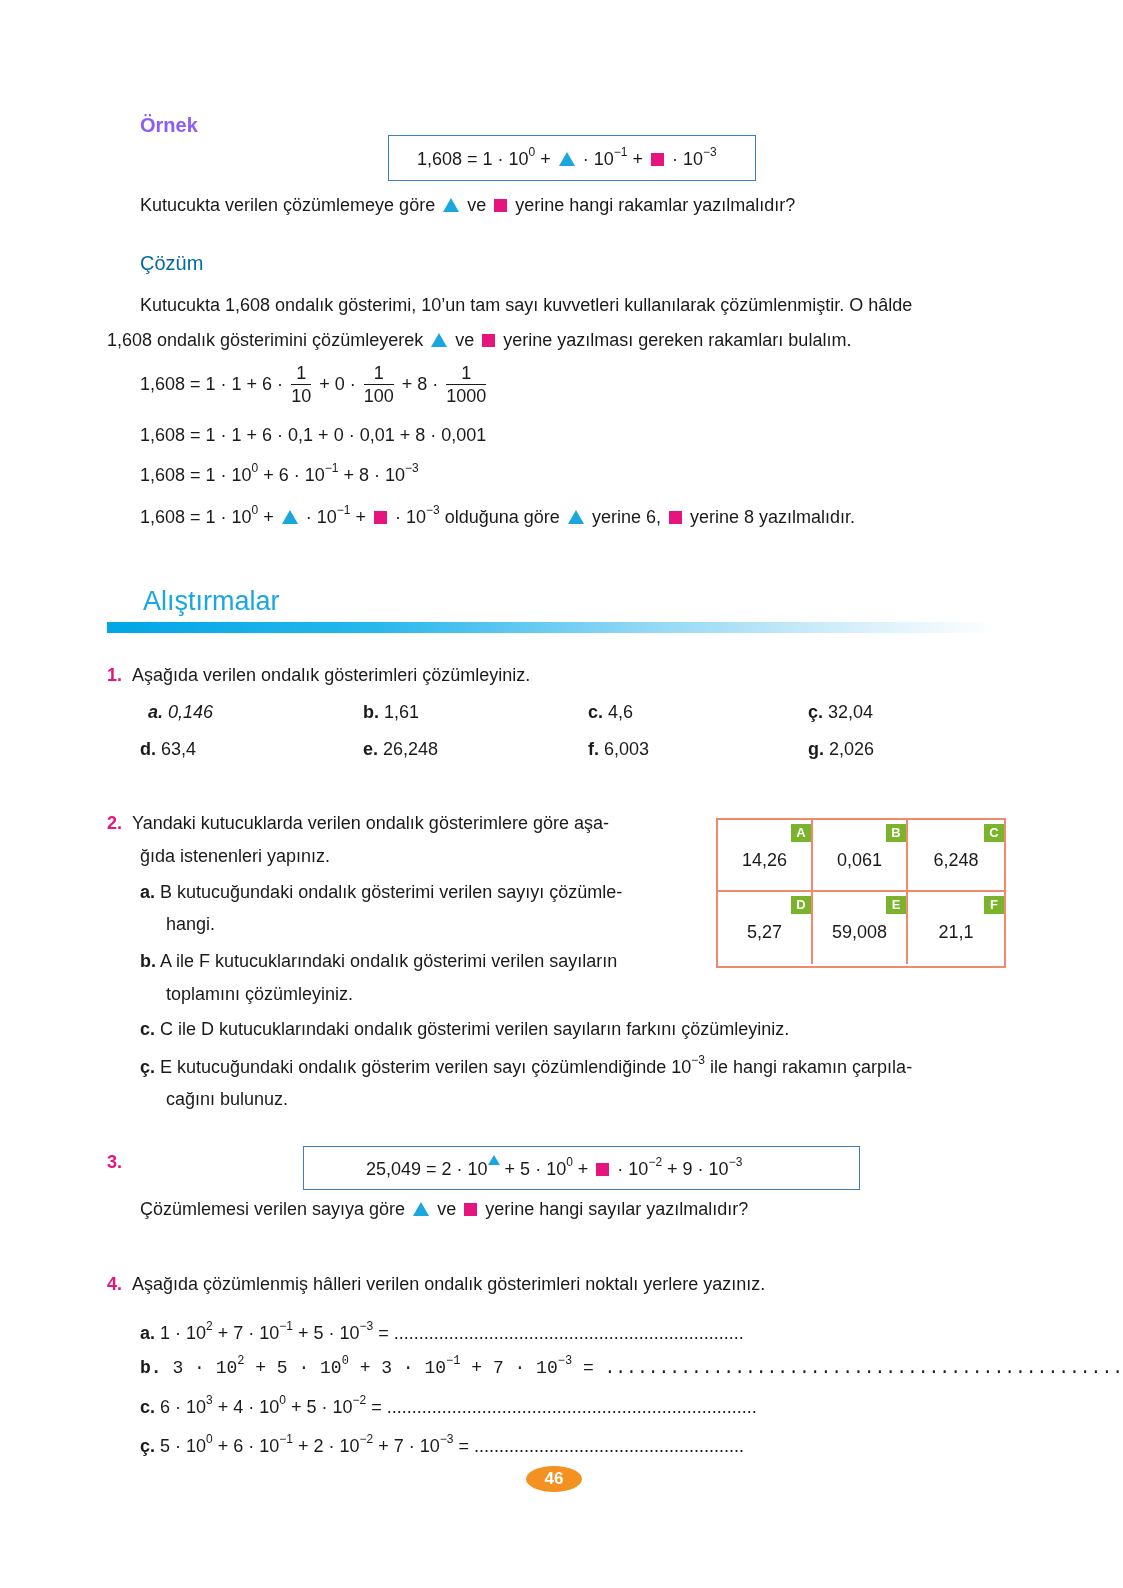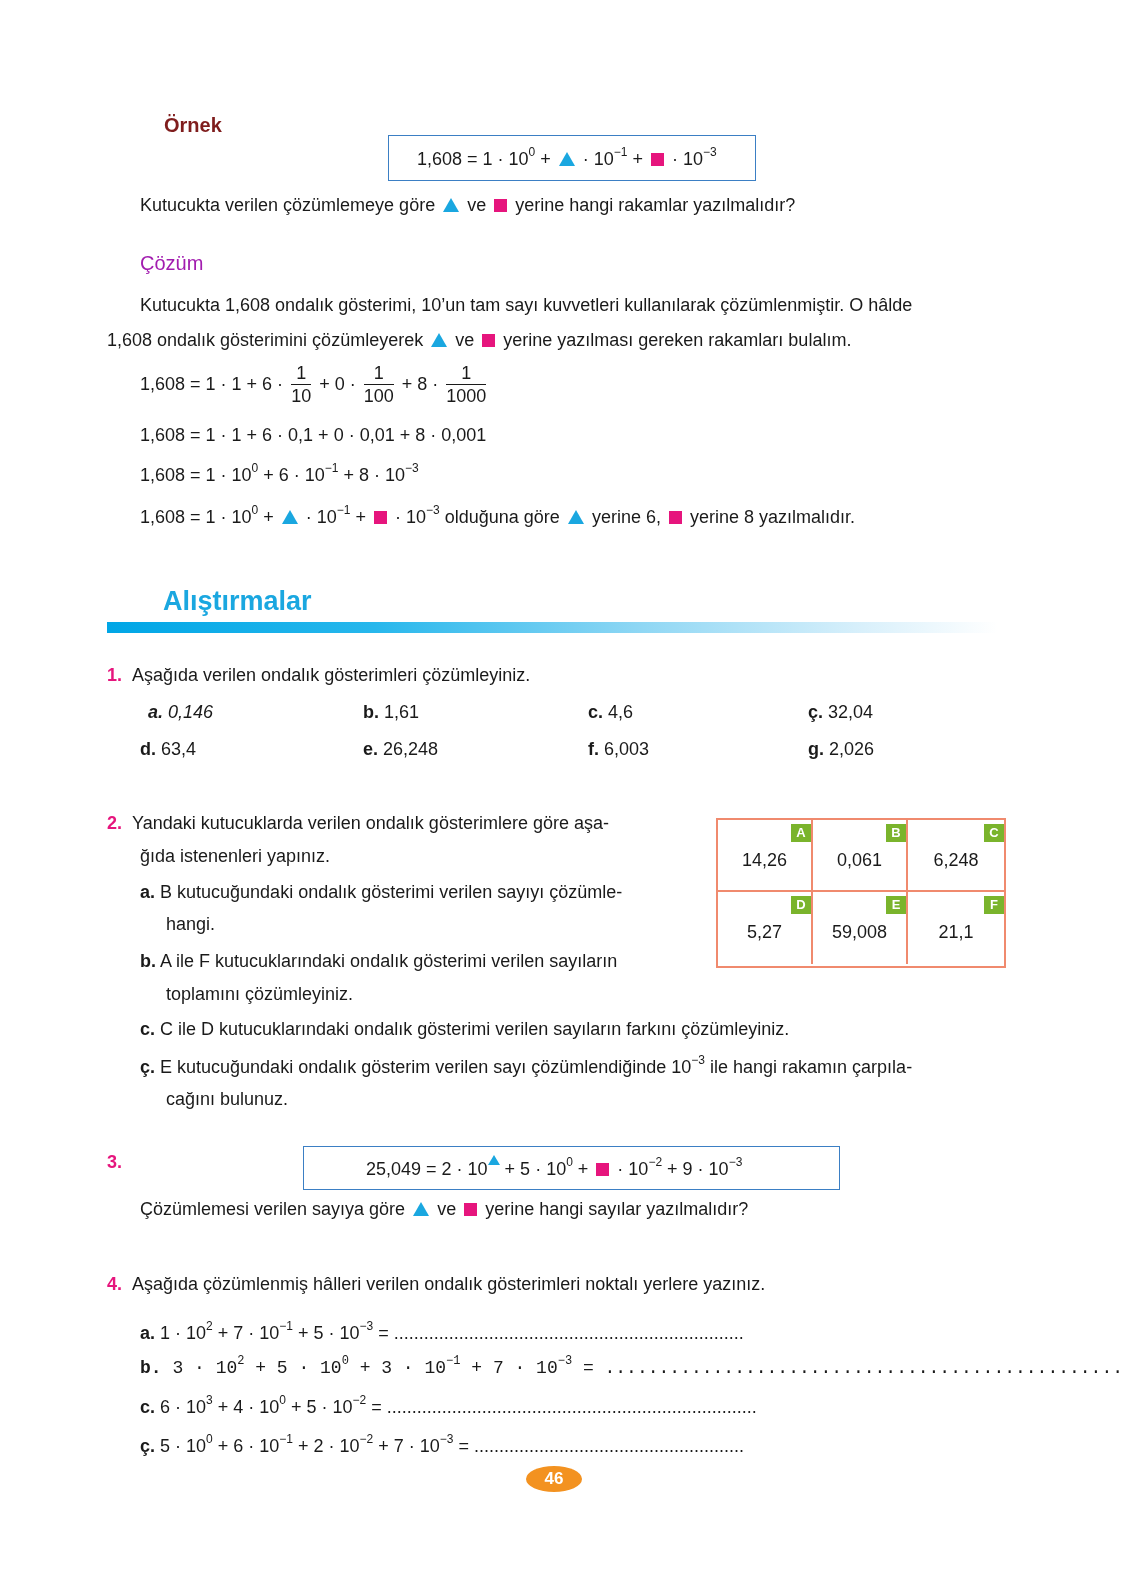--- a/index.html
+++ b/index.html
@@ -5,29 +5,29 @@
   html, body { margin: 0; padding: 0; background: #ffffff; }
   body {
     width: 1123px; height: 1588px; position: relative; overflow: hidden;
     font-family: "Liberation Sans", sans-serif; color: #1a1a1a; font-size: 18px;
   }
   .abs { position: absolute; white-space: nowrap; }
   sup { font-size: 12px; vertical-align: 0; position: relative; top: -9px; }
   .tri { display:inline-block; width:0; height:0; border-left:8px solid transparent; border-right:8px solid transparent; border-bottom:14px solid #1aa7e0; vertical-align: -1px; margin: 0 3px; }
   .sq { display:inline-block; width:13px; height:13px; background:#e6157d; vertical-align:-1px; margin:0 3px; }
   .tri-sup { display:inline-block; width:0; height:0; border-left:6px solid transparent; border-right:6px solid transparent; border-bottom:10px solid #1aa7e0; position:relative; top:-10px; }
-  .red-title { color: #7f1d1d; font-weight: bold; font-size: 20px; margin-left: 24px; }
-  .red-sub { color: #a21caf; font-size: 20px; }
+  .red-title { color: #8b5cf6; font-weight: bold; font-size: 20px; }
+  .red-sub { color: #0369a1; font-size: 20px; }
   .box { position:absolute; border: 1.5px solid #3b7fc4; background:#fff; }
   .num { color: #e6157d; font-weight: bold; }
   .lbl { font-weight: bold; }
   .frac { display:inline-block; text-align:center; vertical-align: middle; margin: 0 3px; }
   .frac span { display:block; line-height: 22px; }
   .frac .top { border-bottom: 1px solid #1a1a1a; padding: 0 4px; }
-  .section-title { color: #1aa7e0; font-weight: bold; font-size: 27px; margin-left: 20px; }
+  .section-title { color: #1aa7e0; font-weight: normal; font-size: 27px; }
   .bar { position:absolute; left:107px; top:622px; width:890px; height:11px;
     background: linear-gradient(to right, #00a6e6 0%, #27b7ec 30%, #8fd7f4 60%, #d9f0fb 85%, #ffffff 100%); }
   .grid { position:absolute; left:716px; top:818px; width:286px; height:146px; border:2px solid #f08a6e; }
   .cell { position:absolute; width:95px; height:72px; border-right:2px solid #f08a6e; border-bottom:2px solid #f08a6e; box-sizing:border-box; text-align:center; }
   .cell .tag { position:absolute; right:0; top:4px; width:20px; height:18px; background:#7ab42c; color:#fff; font-weight:bold; font-size:13px; line-height:18px; text-align:center; }
   .cell .val { position:absolute; left:0; right:0; top:30px; font-size:18px; }
   .dots { letter-spacing: 0px; }
   .pagenum { position:absolute; left:526px; top:1466px; width:56px; height:26px; border-radius:50%; background:#f39220; color:#fff; font-weight:bold; font-size:17px; text-align:center; line-height:26px; }
 </style>
 </head>
@@ -124,21 +124,21 @@
       <div class="tag">E</div>
       <div class="val">59,008</div>
     </div>
   <div class="cell" style="left:190px;top:72px;border-right:none;border-bottom:none;width:96px;">
       <div class="tag">F</div>
       <div class="val">21,1</div>
     </div>
 </div>
 
 <div class="abs num" style="left:107px;top:1152px;">3.</div>
-<div class="box" style="left:303px;top:1146px;width:535px;height:42px;">
+<div class="box" style="left:303px;top:1146px;width:535px;height:42px;padding-left:20px;">
   <div class="abs" style="left:62px;top:12px;">
     <span>25,049 =  2 · 10</span><span class="tri-sup"></span><span> + 5 · 10</span><sup>0</sup><span> + </span><span class="sq"></span><span> · 10</span><sup>−2</sup><span> + 9 · 10</span><sup>−3</sup>
   </div>
 </div>
 <div class="abs" style="left:140px;top:1199px;">
   <span>Çözümlemesi verilen sayıya göre</span>
   <span class="tri"></span>
   <span>ve</span>
   <span class="sq"></span>
   <span>yerine hangi sayılar yazılmalıdır?</span>

